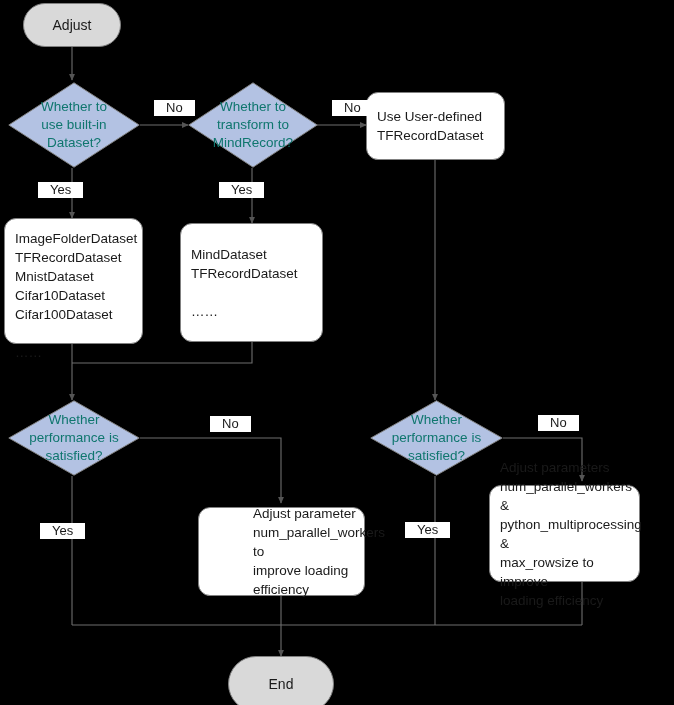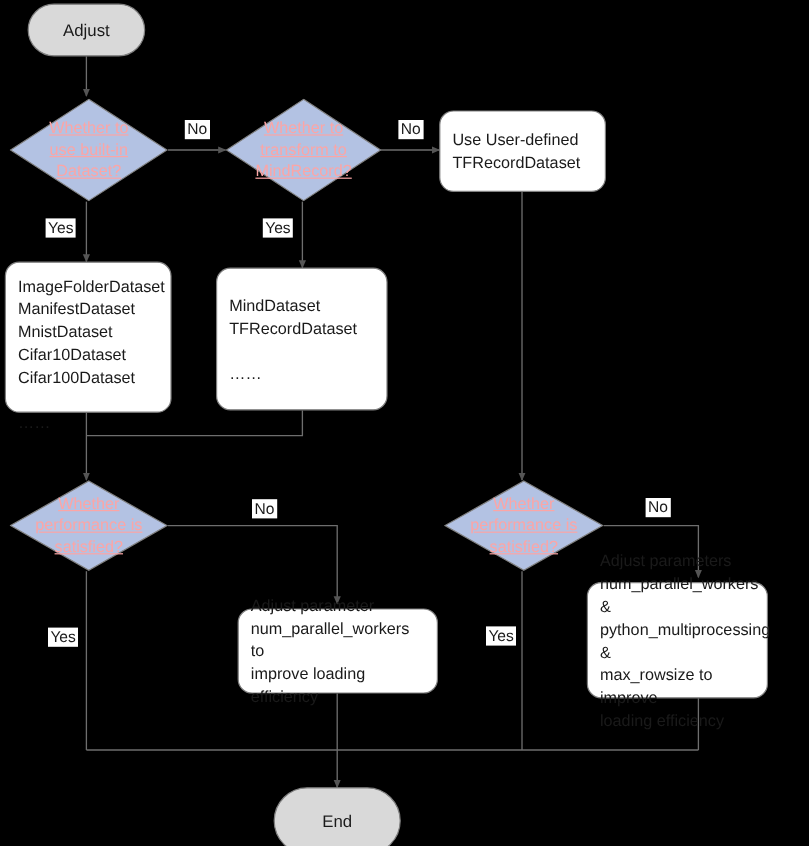--- a/index.html
+++ b/index.html
@@ -71,33 +71,32 @@
   .diamond .dlabel {
     position: absolute;
     left: 0;
     top: 0;
     width: 100%;
     height: 100%;
     display: flex;
     align-items: center;
     justify-content: center;
     text-align: center;
-    color: #fca5a5;
+    color: #0f766e;
     font-size: 13.5px;
     line-height: 18px;
     white-space: pre-line;
-    text-decoration: underline;
   }
   .edge-label {
     position: absolute;
     background: #FFFFFF;
     color: #1a1a1a;
     font-size: 13px;
     line-height: 16px;
-    padding: 0 2px;
+    padding: 0 12px;
     white-space: nowrap;
   }
 </style>
 </head>
 <body>
 
 <div id="canvas">
 
   <svg class="edges" viewBox="0 0 674 705">
     <defs>
@@ -163,21 +162,21 @@
 MindRecord?</div>
   </div>
 
   <div class="node rect center-block" style="left:366px; top:92px; width:139px; height:68px;">
     <div class="inner">Use User-defined
 TFRecordDataset</div>
   </div>
 
   <div class="node rect top-block" style="left:4px; top:218px; width:139px; height:126px; padding-top:10px;">
     <div class="inner">ImageFolderDataset
-ManifestDataset
+TFRecordDataset
 MnistDataset
 Cifar10Dataset
 Cifar100Dataset
 
 ……</div>
   </div>
 
   <div class="node rect center-block" style="left:180px; top:223px; width:143px; height:119px;">
     <div class="inner">MindDataset
 TFRecordDataset
@@ -196,21 +195,21 @@
 
   <div class="diamond" style="left:370px; top:400px; width:133px; height:76px;">
     <svg class="shape" viewBox="0 0 133 76" preserveAspectRatio="none">
       <polygon points="66.5,0.8 132.2,38 66.5,75.2 0.8,38" fill="#B3C2E3" stroke="#808080" stroke-width="1"></polygon>
     </svg>
     <div class="dlabel">Whether
 performance is
 satisfied?</div>
   </div>
 
-  <div class="node rect center-block" style="left:198px; top:507px; width:167px; height:71px;">
+  <div class="node rect center-block" style="left:198px; top:507px; width:167px; height:89px;padding-left:44px;">
     <div class="inner">Adjust parameter
 num_parallel_workers to
 improve loading efficiency</div>
   </div>
 
   <div class="node rect center-block" style="left:489px; top:485px; width:151px; height:97px;">
     <div class="inner">Adjust parameters
 num_parallel_workers &amp;
 python_multiprocessing &amp;
 max_rowsize to improve

